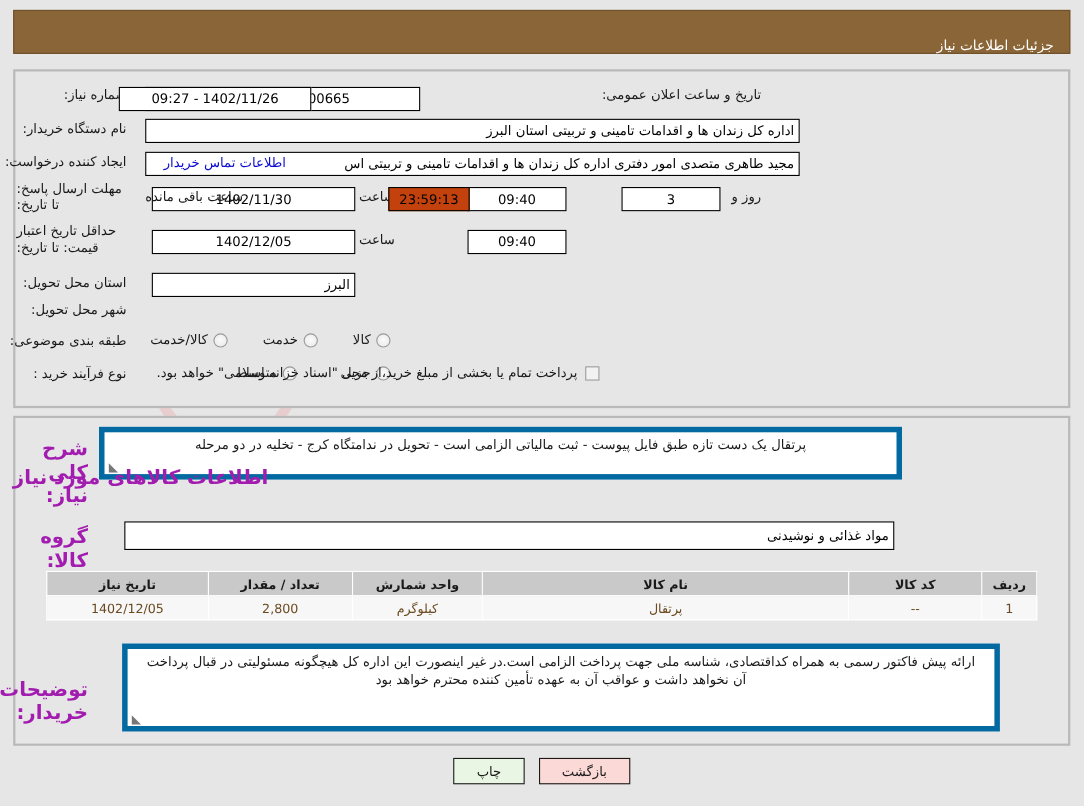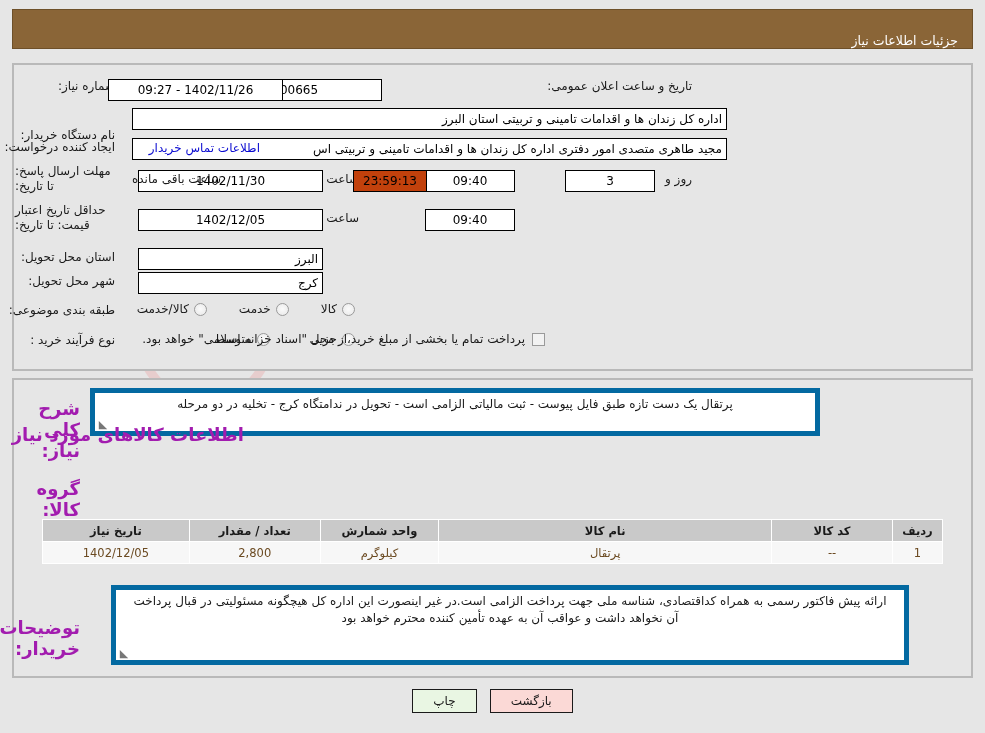--- a/index.html
+++ b/index.html
@@ -235,21 +235,21 @@
   <div class="row" style="top:79px; right:870px; z-index:2;">
     <span class="lbl">شماره نیاز:</span>
   </div>
   <div class="fld center" style="position:absolute; top:79px; right:603px; width:250px; z-index:2;">1102003523000665</div>
 
   <div class="row" style="top:79px; right:293px; z-index:2;">
     <span class="lbl">تاریخ و ساعت اعلان عمومی:</span>
   </div>
   <div class="fld center" style="position:absolute; top:79px; right:702px; left:104px; width:175px; z-index:2; direction:ltr;">09:27 - 1402/11/26</div>
 
-  <div class="row" style="top:110px; right:870px; z-index:2;margin-top:18px;">
+  <div class="row" style="top:110px; right:870px; z-index:2;">
     <span class="lbl">نام دستگاه خریدار:</span>
   </div>
   <div class="fld right" style="position:absolute; top:108px; right:258px; width:595px; z-index:2;">اداره کل زندان ها و اقدامات تامینی و تربیتی استان البرز</div>
 
   <div class="row" style="top:140px; right:870px; z-index:2;">
     <span class="lbl">ایجاد کننده درخواست:</span>
   </div>
   <div class="fld right" style="position:absolute; top:138px; right:258px; width:595px; z-index:2;">مجید طاهری متصدی امور دفتری اداره کل زندان ها و اقدامات تامینی و تربیتی اس</div>
   <a class="link" style="position:absolute; top:141px; right:725px; z-index:3;">اطلاعات تماس خریدار</a>
 
@@ -272,21 +272,20 @@
   <div class="fld ltr" style="position:absolute; top:209px; right:470px; width:90px; z-index:2;">09:40</div>
 
   <div class="row" style="top:250px; right:870px; z-index:2;">
     <span class="lbl">استان محل تحویل:</span>
   </div>
   <div class="fld right" style="position:absolute; top:248px; right:662px; width:185px; z-index:2;">البرز</div>
 
   <div class="row" style="top:274px; right:870px; z-index:2;">
     <span class="lbl">شهر محل تحویل:</span>
   </div>
-  <div class="fld right" style="position:absolute; top:272px; right:662px; width:185px; z-index:2;">کرج</div>
 
   <div class="row" style="top:303px; right:870px; z-index:2;">
     <span class="lbl">طبقه بندی موضوعی:</span>
   </div>
   <div class="row" style="top:302px; right:630px; gap:32px; z-index:2;" id="classification-options">
     <span class="radio-item">
       <span class="radio"></span>
       <span>کالا</span>
     </span>
     <span class="radio-item">
@@ -321,20 +320,21 @@
 
   <div class="sec-head" style="top:398px; right:905px; z-index:2;">شرح کلی نیاز:</div>
   <div class="ta" style="position:absolute; top:388px; right:165px; width:730px; height:48px; z-index:2;">
     <span>پرتقال یک دست تازه طبق فایل پیوست - ثبت مالیاتی الزامی است - تحویل در ندامتگاه کرج - تخلیه در دو مرحله</span>
     <span class="grip">◣</span>
   </div>
 
   <div class="sec-head" style="top:424px; right:741px; z-index:2;">اطلاعات کالاهای مورد نیاز</div>
 
   <div class="sec-head" style="top:478px; right:905px; z-index:2;">گروه کالا:</div>
+  <div class="fld right" style="position:absolute; top:474px; right:172px; width:700px; height:26px; z-index:2;">مواد غذائی و نوشیدنی</div>
 
   <table id="goods-table">
     <thead>
       <tr>
         <th style="width:42px;">ردیف</th>
         <th style="width:120px;">کد کالا</th>
         <th style="width:350px;">نام کالا</th>
         <th style="width:115px;">واحد شمارش</th>
         <th style="width:130px;">تعداد / مقدار</th>
         <th style="width:144px;">تاریخ نیاز</th>

